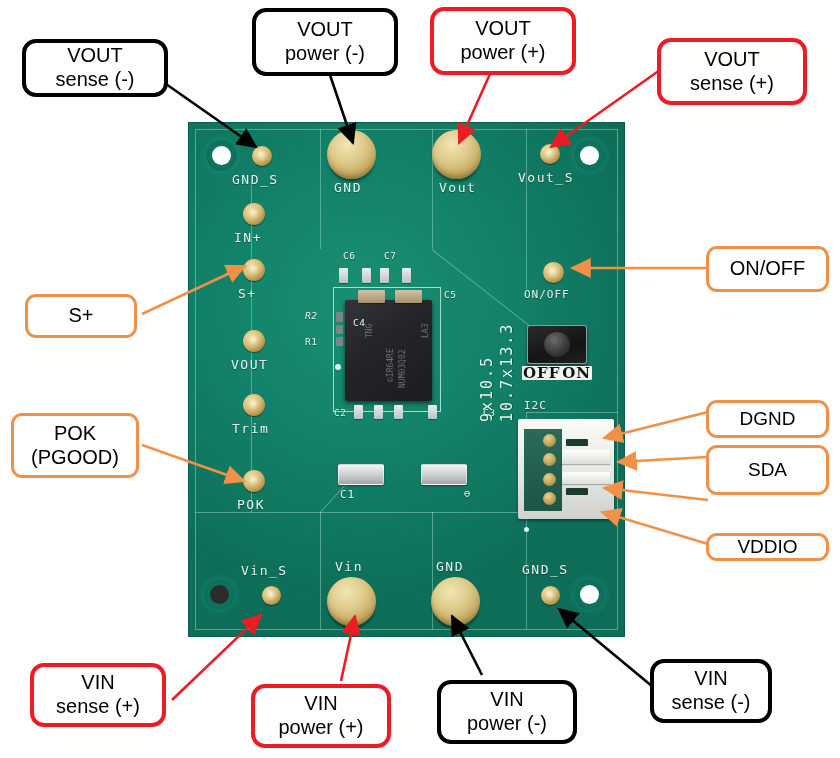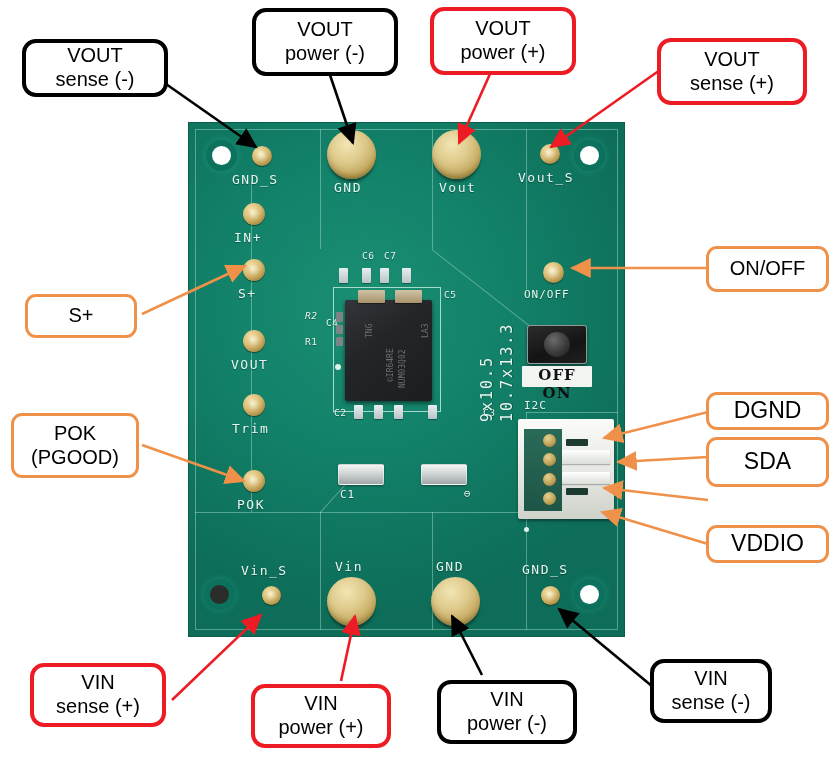--- a/index.html
+++ b/index.html
@@ -29,21 +29,21 @@
     text-align: center;
     line-height: 1.18;
     color: #000000;
     font-size: 20px;
     z-index: 40;
   }
   .callout .ln { display: block; white-space: nowrap; }
   .c-black { border: 4px solid #000000; }
   .c-red   { border: 4px solid #ed1c24; }
   .c-orange{ border: 3px solid #ef9149; border-radius: 11px; }
-  .c-orange.small { font-size: 23px; }
+  .c-orange.small { font-size: 19px; margin-top: 8px; }
 
   
   #leaders {
     position: absolute;
     left: 0; top: 0;
     width: 840px; height: 758px;
     z-index: 30;
     pointer-events: none;
   }
 
@@ -307,21 +307,21 @@
 
     <div class="pin" style="left:55px; top:348px; width:22px; height:22px;"></div>
     <div class="silk" style="left:49px; top:375px;">POK</div>
 
     <div class="pin" style="left:355px; top:140px; width:21px; height:21px;"></div>
     <div class="silk sm" style="left:336px; top:166px;">ON/OFF</div>
 
     <div id="switch-body" style="left:339px; top:203px; width:58px; height:37px;">
       <div id="switch-knob" style="left:16px; top:6px; width:26px; height:25px;"></div>
     </div>
-    <div id="switch-label" style="left:334px; top:244px; width:70px; height:21px;flex-direction:column;">
+    <div id="switch-label" style="left:334px; top:244px; width:70px; height:14px;">
       <span>OFF</span>
       <span>ON</span>
     </div>
 
     <div class="silk sm" style="left:336px; top:277px;">I2C</div>
     <div id="conn-body" style="left:330px; top:297px; width:96px; height:100px;">
       <div id="conn-window" style="left:6px; top:10px; width:38px; height:82px;">
         <div class="conn-screw" style="left:19px; top:5px; width:13px; height:13px;"></div>
         <div class="conn-screw" style="left:19px; top:24px; width:13px; height:13px;"></div>
         <div class="conn-screw" style="left:19px; top:44px; width:13px; height:13px;"></div>
@@ -335,28 +335,28 @@
     <div class="dot" style="left:336px; top:405px; width:5px; height:5px;"></div>
 
     <div id="ic-outline" style="left:145px; top:165px; width:108px; height:125px;"></div>
     <div id="ic" style="left:157px; top:178px; width:87px; height:101px;">
       <div class="ic-mark rot" style="left:20px; top:38px;">TNG</div>
       <div class="ic-mark rot" style="left:76px; top:38px;">LA3</div>
       <div class="ic-mark rot" style="left:41px; top:82px;">©IR64RE</div>
       <div class="ic-mark rot" style="left:53px; top:88px;">NUM03Q02</div>
     </div>
 
-    <div class="silk xs" style="left:155px; top:128px;margin-left:19px;">C6</div>
+    <div class="silk xs" style="left:155px; top:128px;">C6</div>
     <div class="silk xs" style="left:196px; top:128px;">C7</div>
     <div class="pad" style="left:151px; top:146px; width:9px; height:15px;"></div>
     <div class="pad" style="left:174px; top:146px; width:9px; height:15px;"></div>
     <div class="pad" style="left:192px; top:146px; width:9px; height:15px;"></div>
     <div class="pad" style="left:214px; top:146px; width:9px; height:15px;"></div>
 
-    <div class="silk xs" style="left:138px; top:167px;margin-top:28px;">C4</div>
+    <div class="silk xs" style="left:165px; top:167px;margin-top:28px;">C4</div>
     <div class="silk xs" style="left:256px; top:167px;">C5</div>
     <div class="cap" style="left:170px; top:168px; width:27px; height:13px;"></div>
     <div class="cap" style="left:207px; top:168px; width:27px; height:13px;"></div>
 
     <div class="silk xs" style="left:117px; top:188px;font-style:italic;">R2</div>
     <div class="silk xs" style="left:117px; top:214px;">R1</div>
     <div class="respad" style="left:148px; top:190px; width:7px; height:10px;"></div>
     <div class="respad" style="left:148px; top:203px; width:7px; height:9px;"></div>
     <div class="respad" style="left:148px; top:215px; width:7px; height:9px;"></div>
     <div class="dot" style="left:147px; top:242px; width:6px; height:6px;"></div>
@@ -468,21 +468,21 @@
 
   <div class="callout c-orange small" style="left:706px; top:392px; width:123px; height:38px;">
     <span class="ln">DGND</span>
   </div>
 
   <div class="callout c-orange small" style="left:706px; top:437px; width:123px; height:50px;">
     <span class="ln">SDA</span>
   </div>
 
 
-  <div class="callout c-orange small" style="left:706px; top:525px; width:123px; height:38px;">
+  <div class="callout c-orange small" style="left:706px; top:525px; width:123px; height:28px;">
     <span class="ln">VDDIO</span>
   </div>
 
   <div class="callout c-red" style="left:30px; top:663px; width:136px; height:64px;">
     <span class="ln">VIN</span>
     <span class="ln">sense (+)</span>
   </div>
 
   <div class="callout c-red" style="left:251px; top:684px; width:140px; height:64px;">
     <span class="ln">VIN</span>

